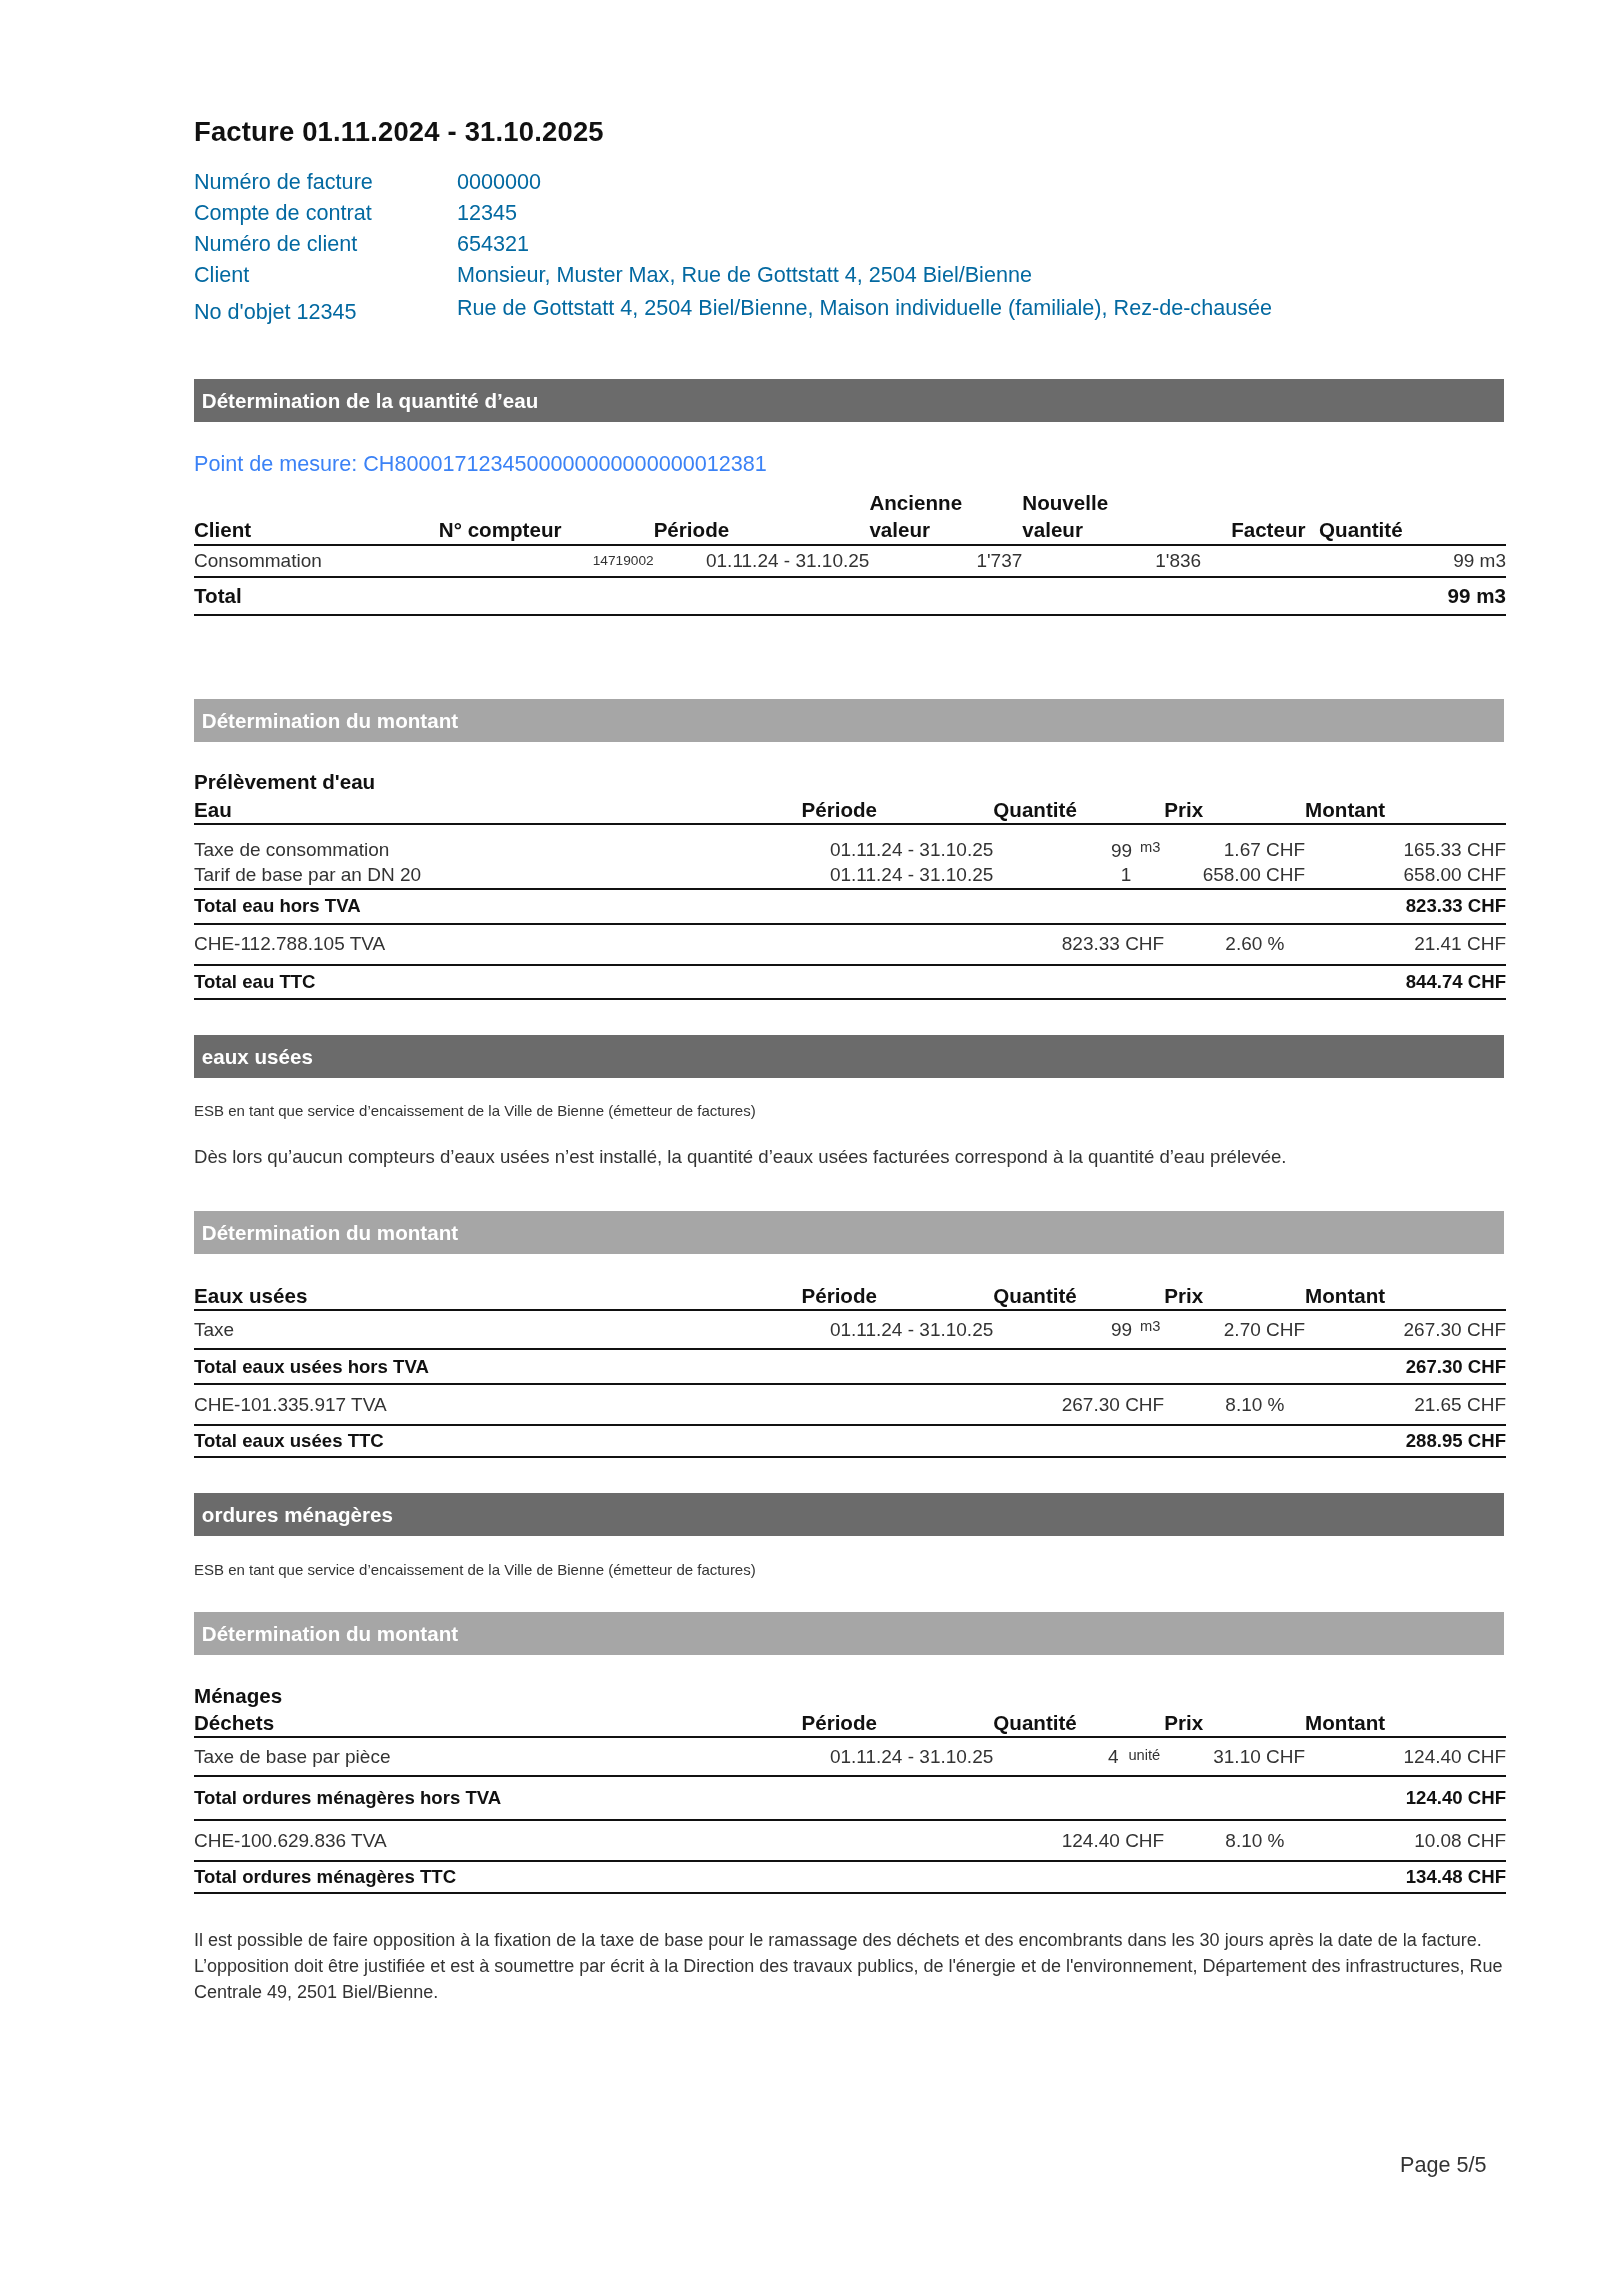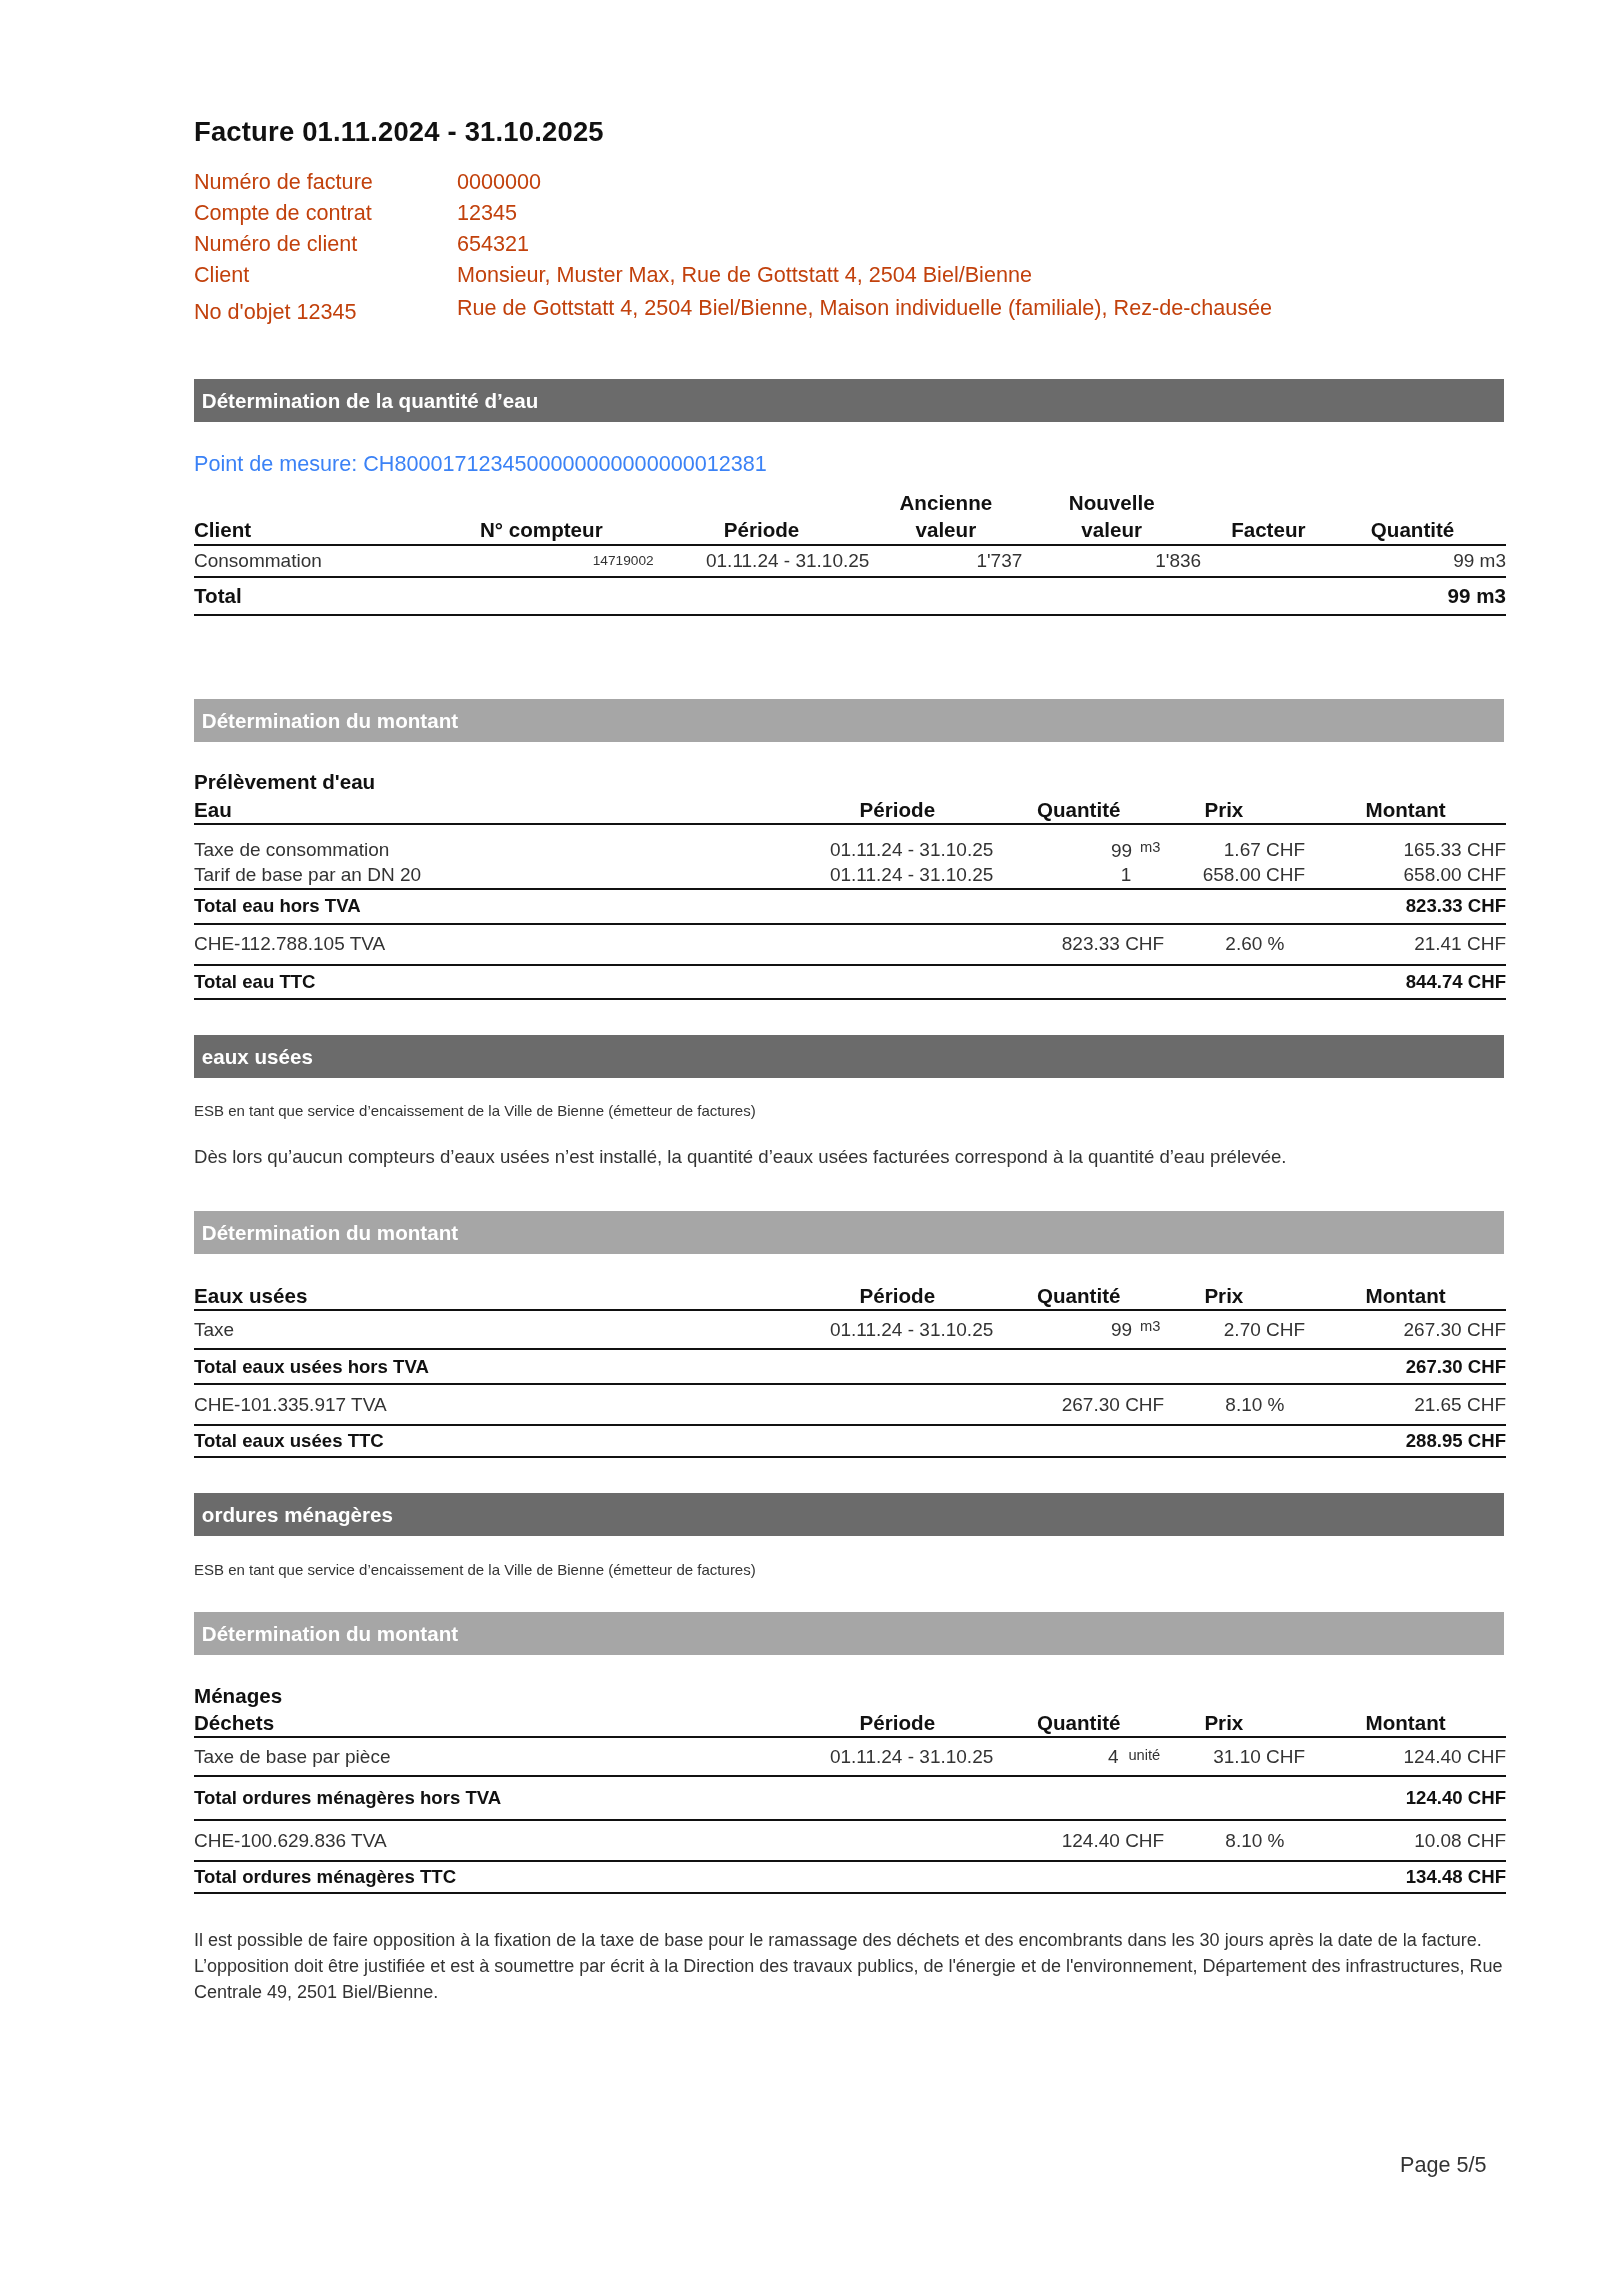--- a/index.html
+++ b/index.html
@@ -2,35 +2,35 @@
 <html><head>
   <meta charset="utf-8">
   <style>
     html, body { margin: 0; padding: 0; background: #ffffff; }
     body {
       width: 1621px; height: 2293px; position: relative; overflow: hidden;
       font-family: "Liberation Sans", "DejaVu Sans", sans-serif; color: #111;
     }
     .page { position: absolute; left: 194px; top: 0; width: 1312px; }
     .title { position: absolute; top: 116px; left: 0; font-size: 27.4px; font-weight: bold; letter-spacing: 0.2px; color: #111; }
-    .meta { position: absolute; top: 169px; left: 0; font-size: 21.6px; color: #c2410c; font-weight: 300; }
+    .meta { position: absolute; top: 169px; left: 0; font-size: 21.6px; color: #0369a1; font-weight: 300; }
     .meta-row { display: flex; height: 31px; align-items: flex-start; }
     .meta-row.last { height: 33px; margin-top: 2px; }
     .meta-label { width: 263px; }
     .meta-value { }
     .bar {
       position: absolute; left: 0; width: 1310px; height: 43px; color: #fff;
       font-weight: bold; font-size: 20.6px; line-height: 43px; padding-left: 7.8px; box-sizing: border-box;
     }
     .bar.dark { background: #6b6b6b; }
     .bar.light { background: #a6a6a6; }
     .abs { position: absolute; left: 0; }
     .mpoint { font-size: 21.6px; color: #3b82f6; }
     table { border-collapse: collapse; width: 1312px; position: absolute; left: 0; }
-    th { font-weight: bold; font-size: 20.6px; text-align: center; vertical-align: bottom; padding: 0; line-height: 27.4px; }
+    th { font-weight: bold; font-size: 20.6px; text-align: left; vertical-align: bottom; padding: 0; line-height: 27.4px; }
     th.l, td.l { text-align: left; }
     td { font-size: 19px; font-weight: 300; color: #333; padding: 0; text-align: right; vertical-align: middle; }
     .rule-b { border-bottom: 2.9px solid #111; }
     tr.total td { font-weight: bold; color: #111; }
     tr.sum td { font-weight: bold; color: #111; font-size: 18.6px; }
     .sup { font-size: 14.7px; vertical-align: 4.9px; margin-left: 7.8px; }
     .unit { font-size: 14.7px; vertical-align: 2.9px; margin-left: 9.8px; }
     .sub-title { font-weight: bold; font-size: 20.6px; position: absolute; left: 0; }
     .note { font-size: 18.6px; color: #333; font-weight: 300; }
     .lead { font-size: 15px; color: #333; font-weight: 300; }

